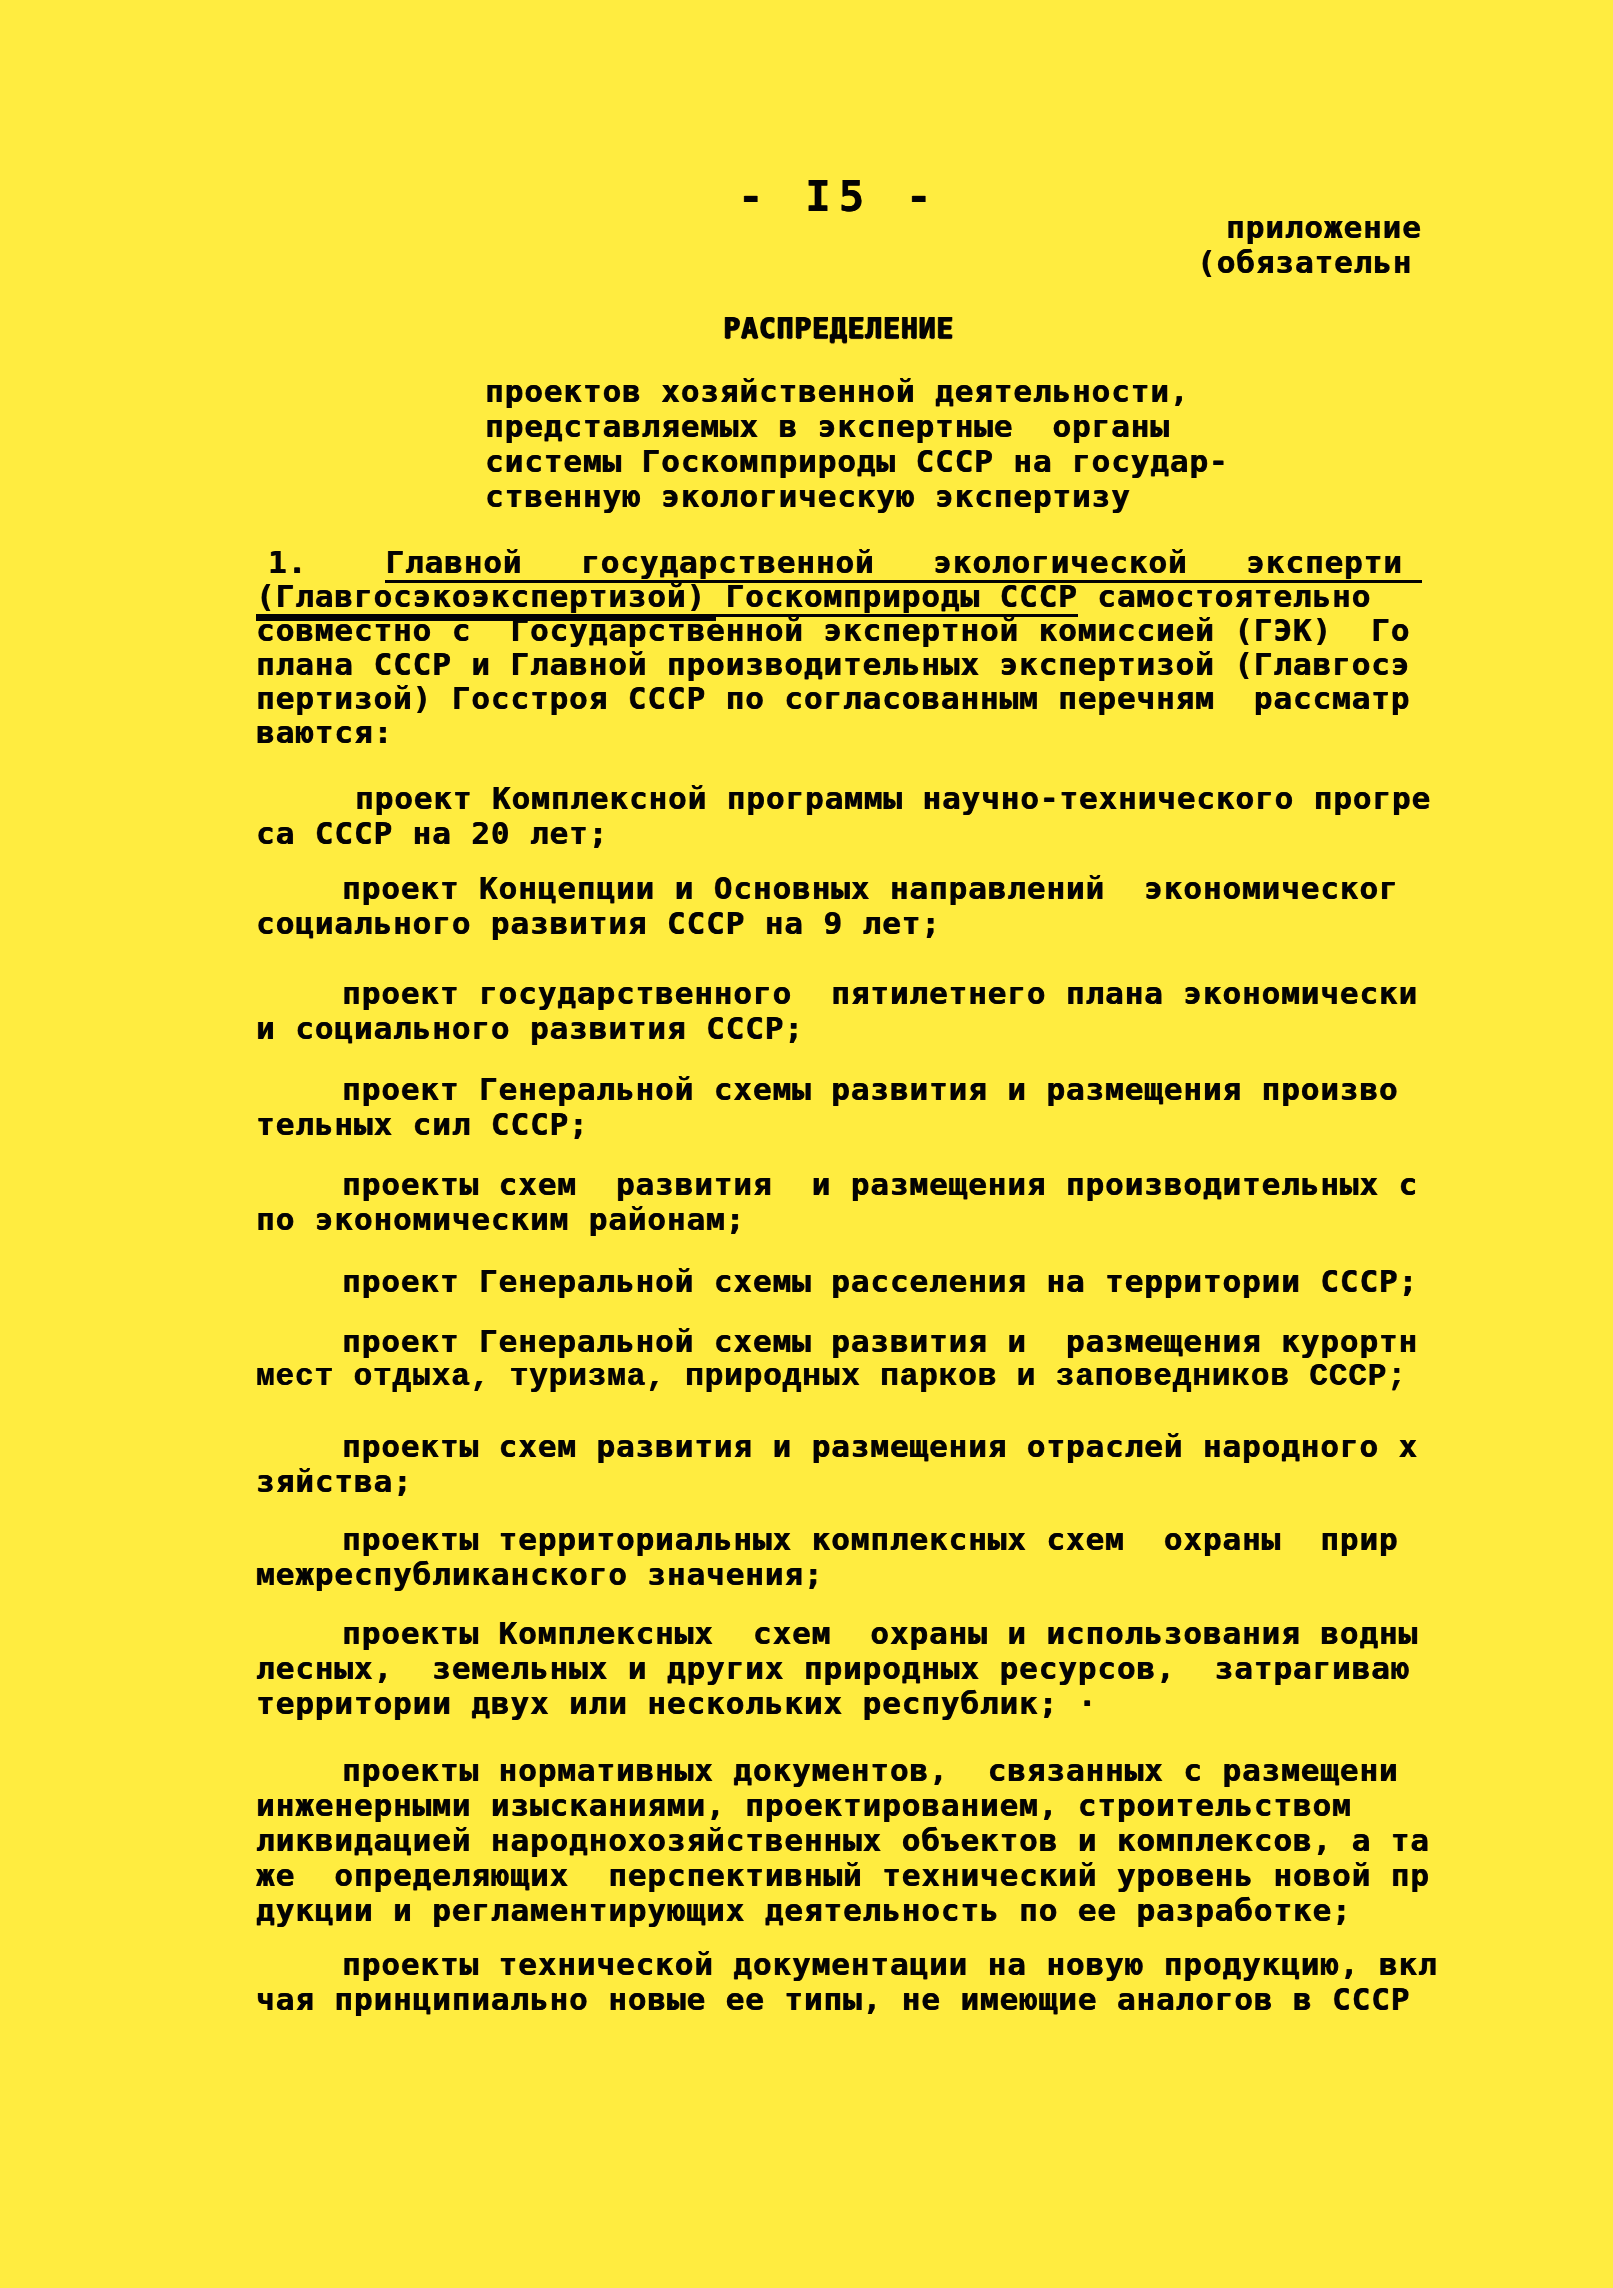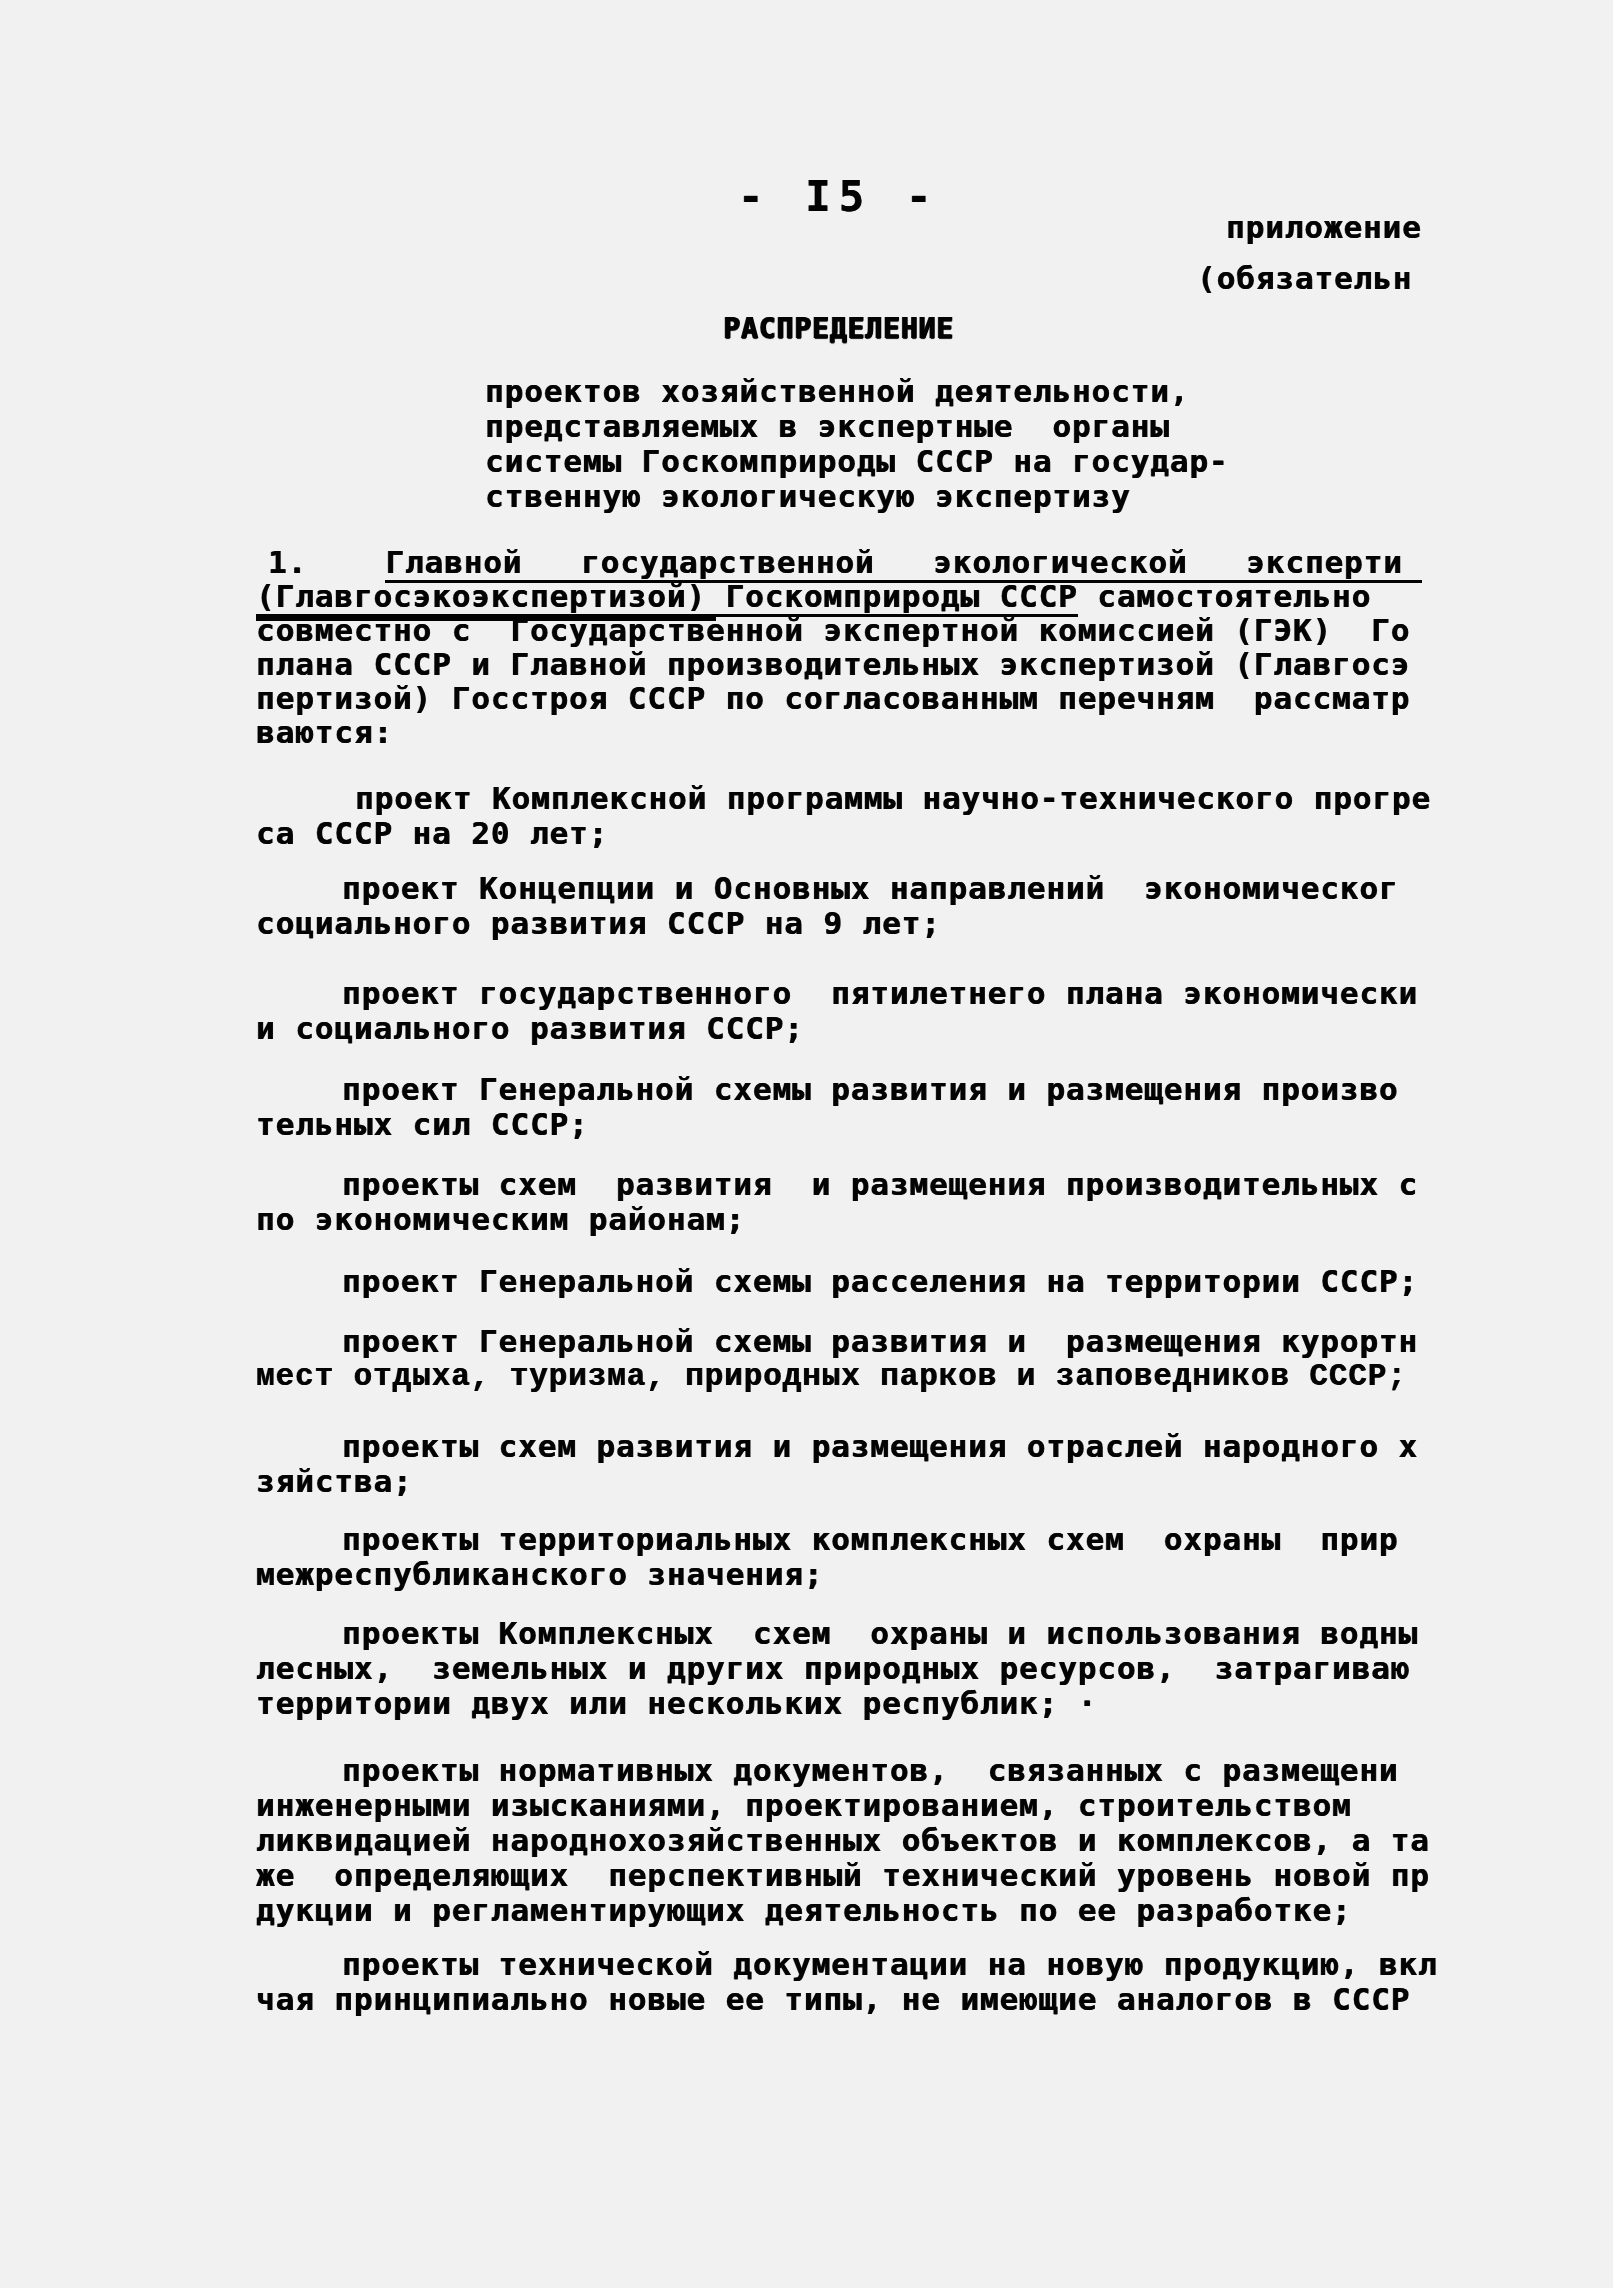--- a/index.html
+++ b/index.html
@@ -24,25 +24,25 @@
   .pageno{font-size:42px;letter-spacing:8.3px;}
   .doctitle{
     font-size:28px;letter-spacing:0.9px;
     text-shadow:1.2px 0 0 currentColor, 0.6px 0.7px 0.8px rgba(0,0,0,.85), -0.5px 0 0.6px rgba(0,0,0,.6);
   }
   .stroke{position:absolute;height:3.7px;background:currentColor;}
 </style>
 </head>
 <body>
 
-<div class="page" id="pg" style="background: #e5e5e5; color: rgb(16, 16, 16);">
+<div class="page" id="pg" style="background: #fde047; color: rgb(16, 16, 16);">
   <div class="txt pageno" style="left:738px;top:178px;">- I5 -</div>
 
   <div class="txt" style="left:1226px;top:209px;">приложение</div>
-  <div class="txt" style="left:1197px;top:244px;margin-top:16px;">(обязательн</div>
+  <div class="txt" style="left:1197px;top:244px;">(обязательн</div>
 
   <div class="txt doctitle" style="left:723px;top:310px;">РАСПРЕДЕЛЕНИЕ</div>
 
   <div id="subtitle-block">
       <div class="txt" style="left: 485px; top: 373px;">проектов хозяйственной деятельности,</div>
       <div class="txt" style="left: 485px; top: 408px;">представляемых в экспертные  органы</div>
       <div class="txt" style="left: 485px; top: 443px;">системы Госкомприроды СССР на государ-</div>
       <div class="txt" style="left: 485px; top: 478px;">ственную экологическую экспертизу</div>
     </div>
 

